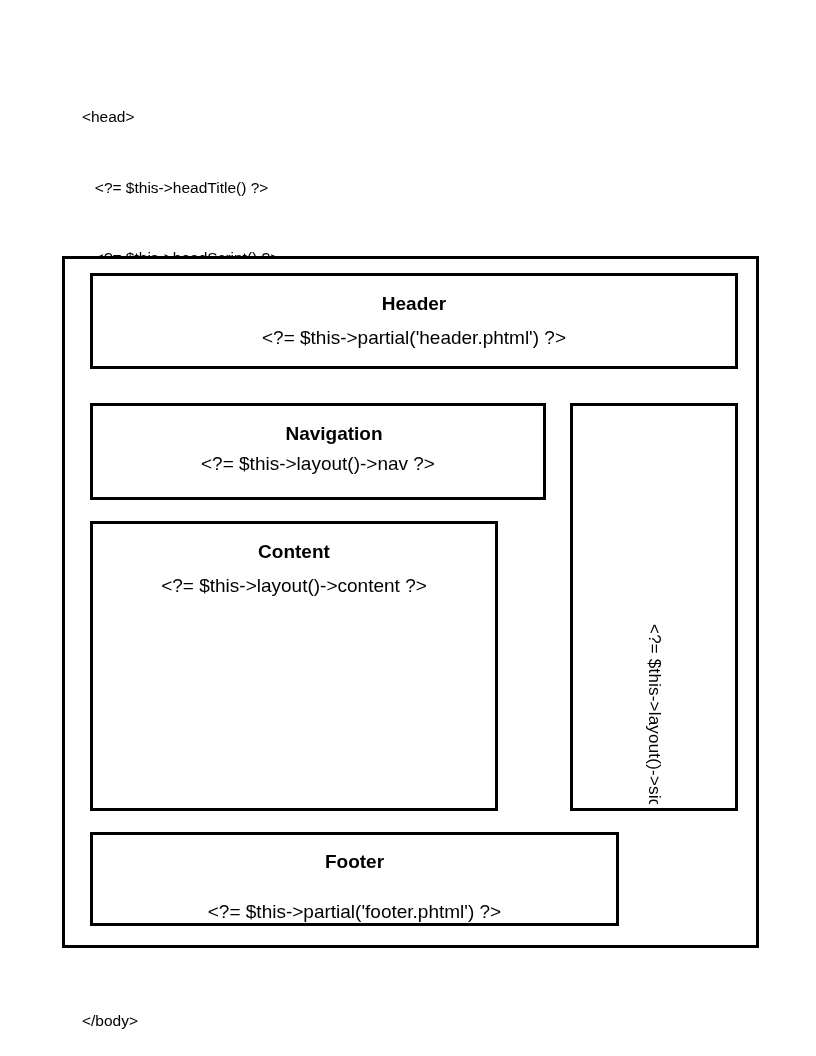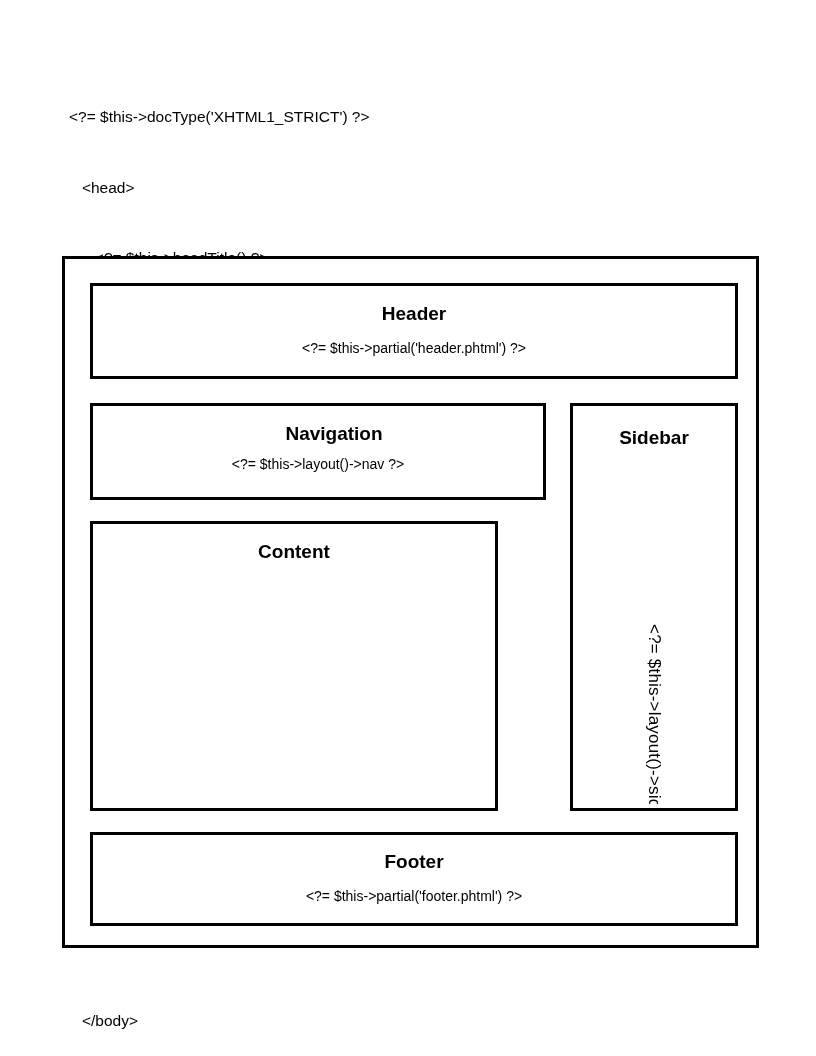--- a/index.html
+++ b/index.html
@@ -59,29 +59,29 @@
     background: #fff;
   }
   .box-title {
     text-align: center;
     font-size: 19px;
     font-weight: bold;
     line-height: 22px;
   }
   .box-code {
     text-align: center;
-    font-size: 14px;
+    font-size: 19px;
     line-height: 22px;
     white-space: pre;
   }
 
   
   .box-header {
     left: 25px;
-    top: 24px;
+    top: 14px;
     width: 648px;
     height: 96px;
   }
   .box-header .box-title { margin-top: 17px; }
   .box-header .box-code  { margin-top: 12px; }
 
   
   .box-nav {
     left: 25px;
     top: 144px;
@@ -126,31 +126,30 @@
     font-size: 17px;
     line-height: 20px;
     white-space: pre;
     letter-spacing: 0.2px;
   }
 
   
   .box-footer {
     left: 25px;
     top: 573px;
-    width: 648px;
+    width: 529px;
     height: 94px;
   }
   .box-footer .box-title { margin-top: 16px; }
-  .box-footer .box-code  { margin-top: 12px; }
+  .box-footer .box-code  { margin-top: 28px; }
 </style>
 </head>
 <body>
 
 <div class="code-block">
-  <div class="code-line">&lt;?= $this-&gt;docType('XHTML1_STRICT') ?&gt;</div>
   <div class="code-line">   &lt;head&gt;</div>
   <div class="code-line">      &lt;?= $this-&gt;headTitle() ?&gt;</div>
   <div class="code-line">      &lt;?= $this-&gt;headScript() ?&gt;</div>
   <div class="code-line">      &lt;?= $this-&gt;headStylesheet() ?&gt;</div>
   <div class="code-line">   &lt;/head&gt;</div>
   <div class="code-line">   &lt;body&gt;</div>
 </div>
 
 <div class="layout-outer">
 
@@ -159,24 +158,24 @@
     <div class="box-code">&lt;?= $this-&gt;partial('header.phtml') ?&gt;</div>
   </div>
 
   <div class="box box-nav">
     <div class="box-title">Navigation</div>
     <div class="box-code">&lt;?= $this-&gt;layout()-&gt;nav ?&gt;</div>
   </div>
 
   <div class="box box-content">
     <div class="box-title">Content</div>
+    <div class="box-code">&lt;?= $this-&gt;layout()-&gt;content ?&gt;</div>
   </div>
 
   <div class="box box-sidebar">
-    <div class="box-title">Sidebar</div>
     <div class="sidebar-rotated-wrap">
       <div class="sidebar-rotated" style="transform: translate(10px, 160px) rotate(90deg);">&lt;?= $this-&gt;layout()-&gt;sidebar ?&gt;</div>
     </div>
   </div>
 
   <div class="box box-footer">
     <div class="box-title">Footer</div>
     <div class="box-code">&lt;?= $this-&gt;partial('footer.phtml') ?&gt;</div>
   </div>
 

